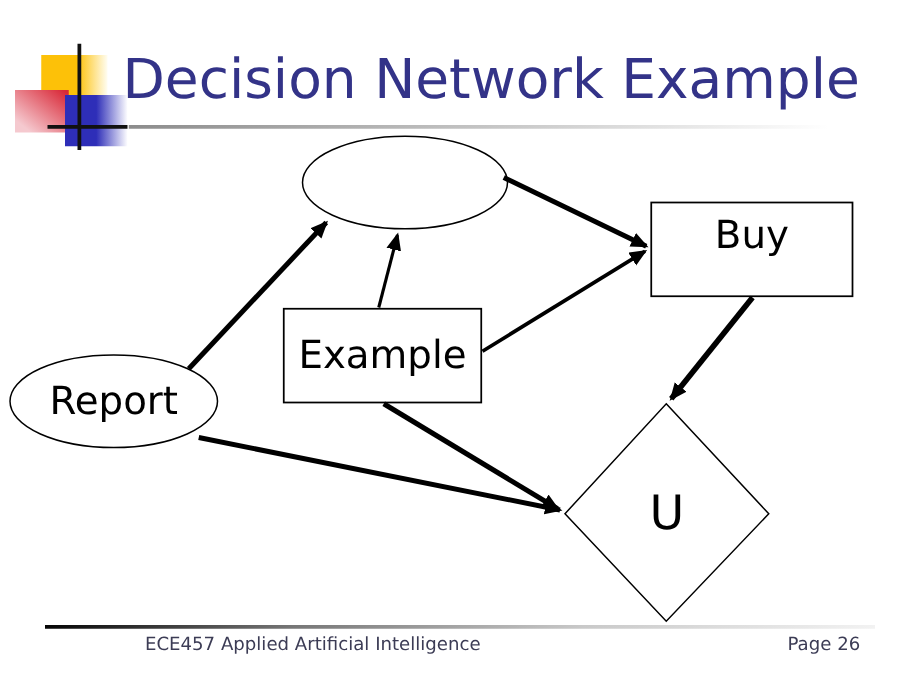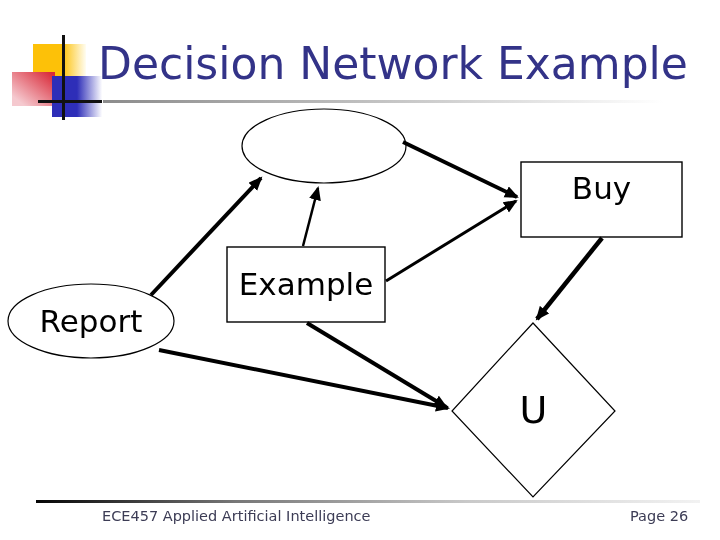--- a/index.html
+++ b/index.html
@@ -36,21 +36,21 @@
   #label-buy{left:521px;top:162px;width:161px;height:52px;}
   #label-inspect{left:227px;top:247px;width:158px;height:74px;}
   #label-lemon{left:8px;top:285px;width:166px;height:72px;}
   #label-u{left:452px;top:324px;width:163px;height:172px;font-size:38px;}
   
   #footer-rule{
     position:absolute;left:36px;top:500px;width:664px;height:3px;
     background:linear-gradient(to right,#050505 0%,#777 30%,#c9c9c9 65%,#f2f2f2 100%);
   }
   .footer-text{position:absolute;top:508px;font-size:14.5px;color:#3c3c55;white-space:nowrap;}
-  #footer-course{left:102px;}
+  #footer-course{left:116px;}
   #footer-author{left:415px;}
   #footer-page{left:630px;}
 </style>
 </head>
 <body>
 
 <div id="slide">
 
   <div class="sq" id="sq-yellow"></div>
   <div class="sq" id="sq-red"></div>

